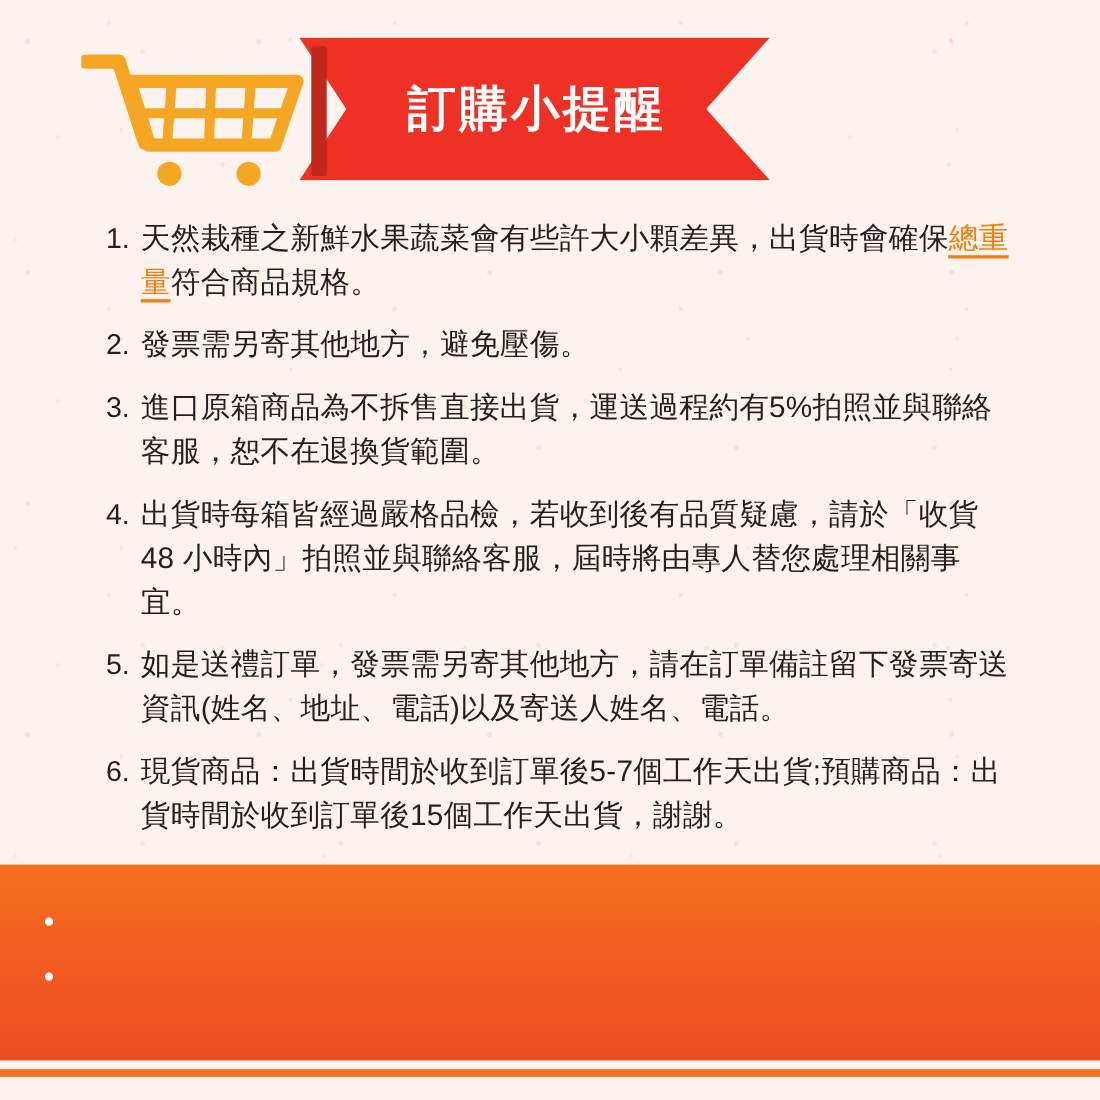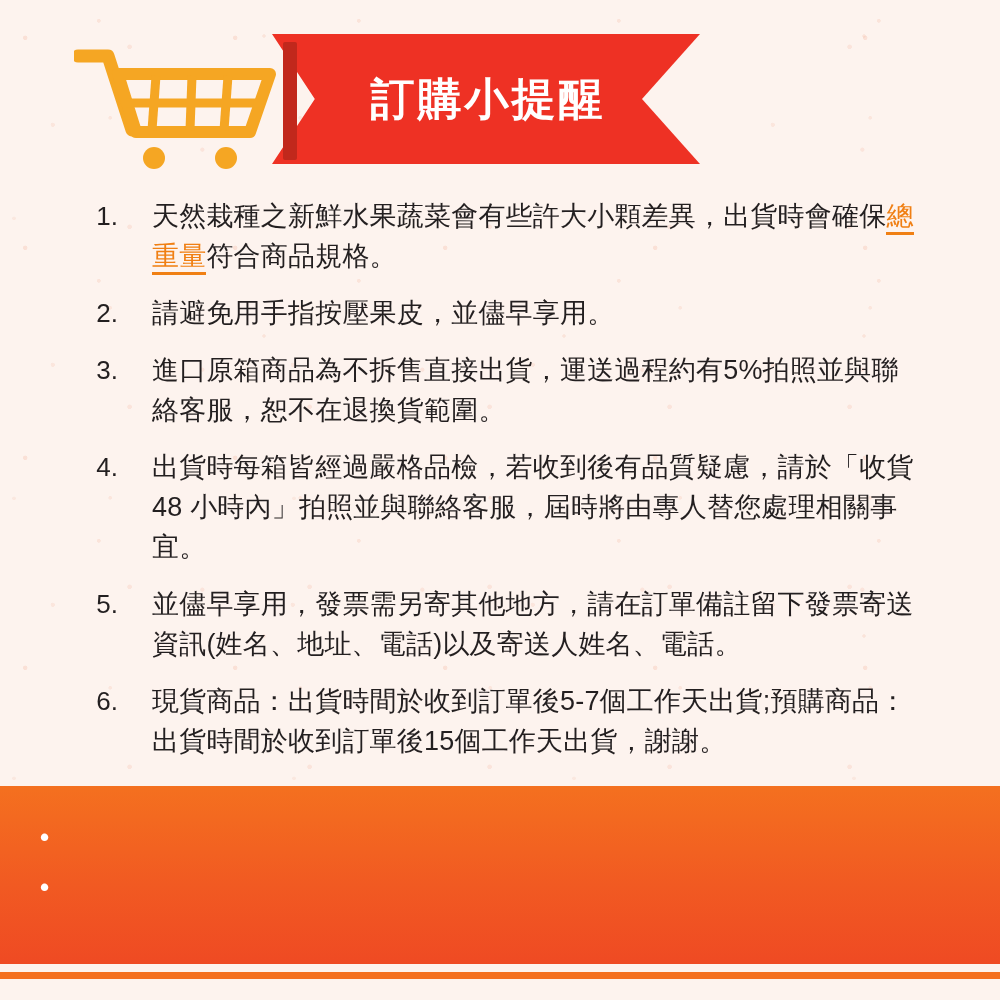--- a/index.html
+++ b/index.html
@@ -112,21 +112,20 @@
     color: #231f20;
     line-height: 40px;
     box-sizing: border-box;
   }
   .note-text {
     flex: 1;
     font-size: 27px;
     line-height: 40px;
     color: #231f20;
     letter-spacing: 0.2px;
-    margin-left: 24px;
   }
   .hl {
     color: #f07f13;
     border-bottom: 3px solid #f07f13;
     padding-bottom: 1px;
   }
 
   
   .footer {
     position: absolute;
@@ -198,36 +197,36 @@
 
 <div class="notes">
 
   <div class="note">
     <div class="note-num">1.</div>
     <div class="note-text"><span>天然栽種之新鮮水果蔬菜會有些許大小顆差異，出貨時會確保</span><span class="hl">總重量</span><span>符合商品規格。</span></div>
   </div>
 
   <div class="note">
     <div class="note-num">2.</div>
-    <div class="note-text"><span>請避免用手指按壓果皮，並儘早享用。</span></div>
+    <div class="note-text"><span>發票需另寄其他地方，避免壓傷。</span></div>
   </div>
 
   <div class="note">
     <div class="note-num">3.</div>
     <div class="note-text"><span>進口原箱商品為不拆售直接出貨，運送過程約有5%拍照並與聯絡客服，恕不在退換貨範圍。</span></div>
   </div>
 
   <div class="note">
     <div class="note-num">4.</div>
     <div class="note-text"><span>出貨時每箱皆經過嚴格品檢，若收到後有品質疑慮，請於「收貨 48 小時內」拍照並與聯絡客服，屆時將由專人替您處理相關事宜。</span></div>
   </div>
 
   <div class="note">
     <div class="note-num">5.</div>
-    <div class="note-text"><span>並儘早享用，發票需另寄其他地方，請在訂單備註留下發票寄送資訊(姓名、地址、電話)以及寄送人姓名、電話。</span></div>
+    <div class="note-text"><span>如是送禮訂單，發票需另寄其他地方，請在訂單備註留下發票寄送資訊(姓名、地址、電話)以及寄送人姓名、電話。</span></div>
   </div>
 
   <div class="note">
     <div class="note-num">6.</div>
     <div class="note-text"><span>現貨商品：出貨時間於收到訂單後5-7個工作天出貨;預購商品：出貨時間於收到訂單後15個工作天出貨，謝謝。</span></div>
   </div>
 
 </div>
 
 <div class="footer">

